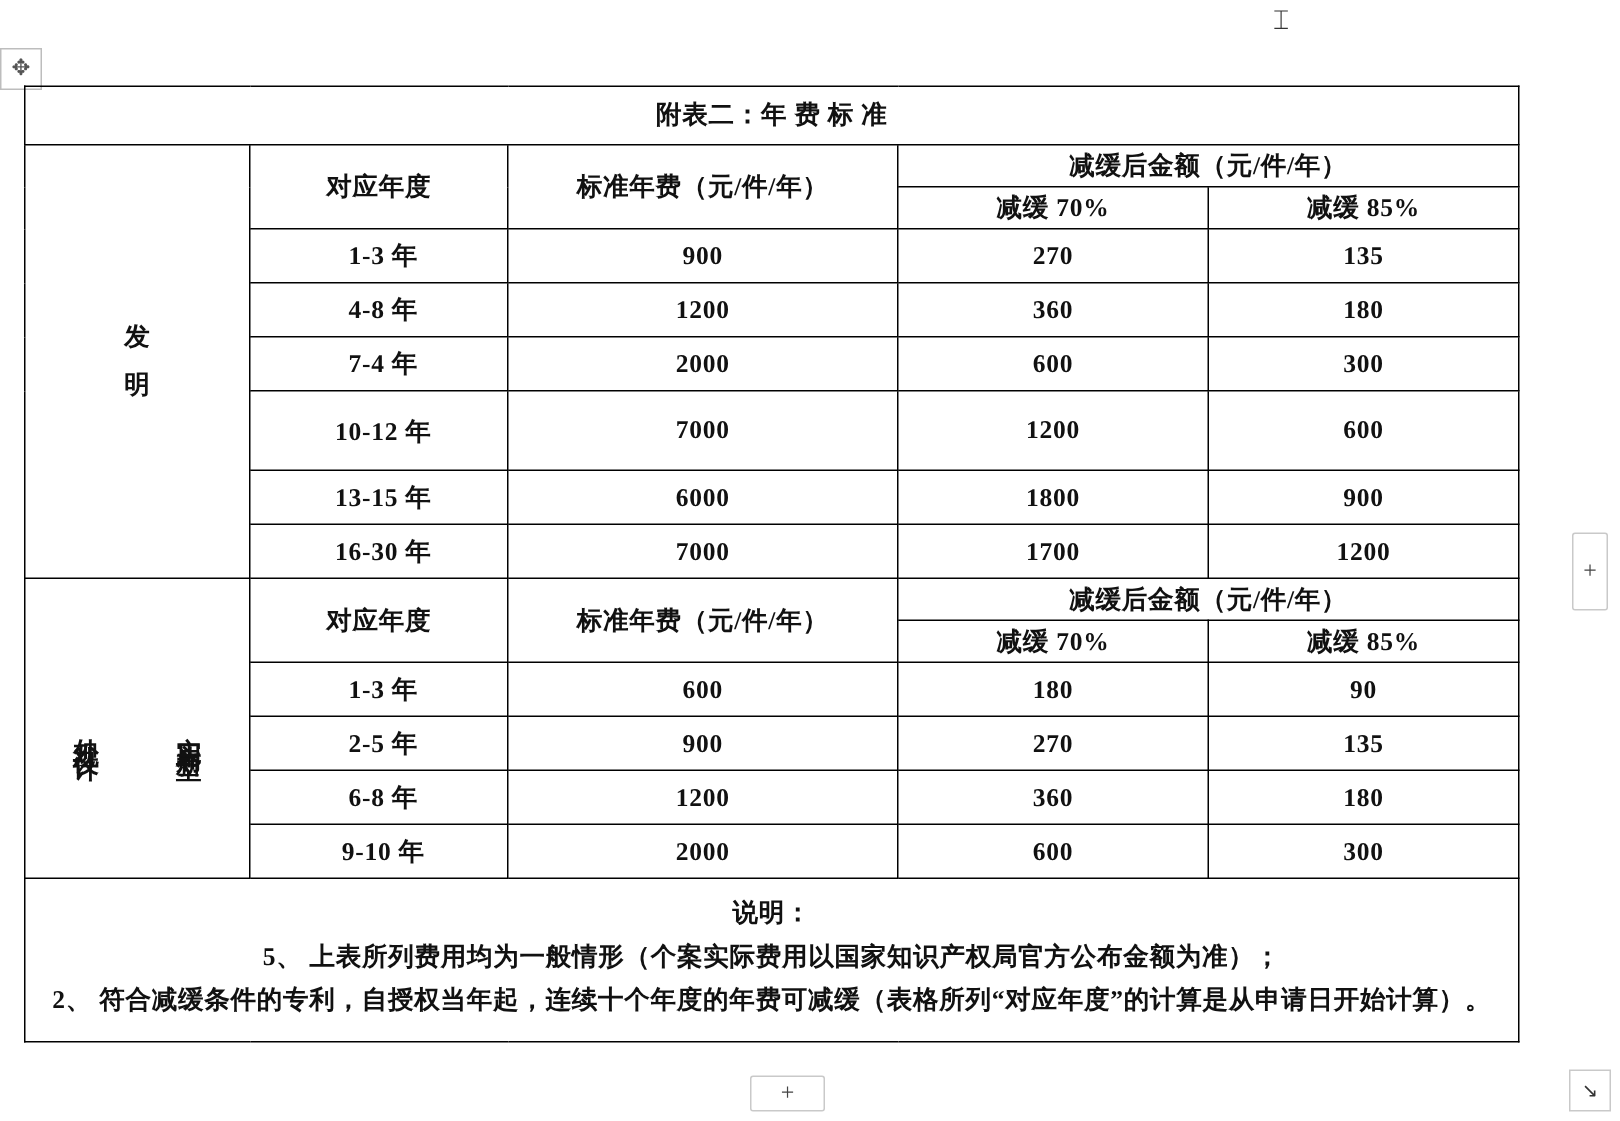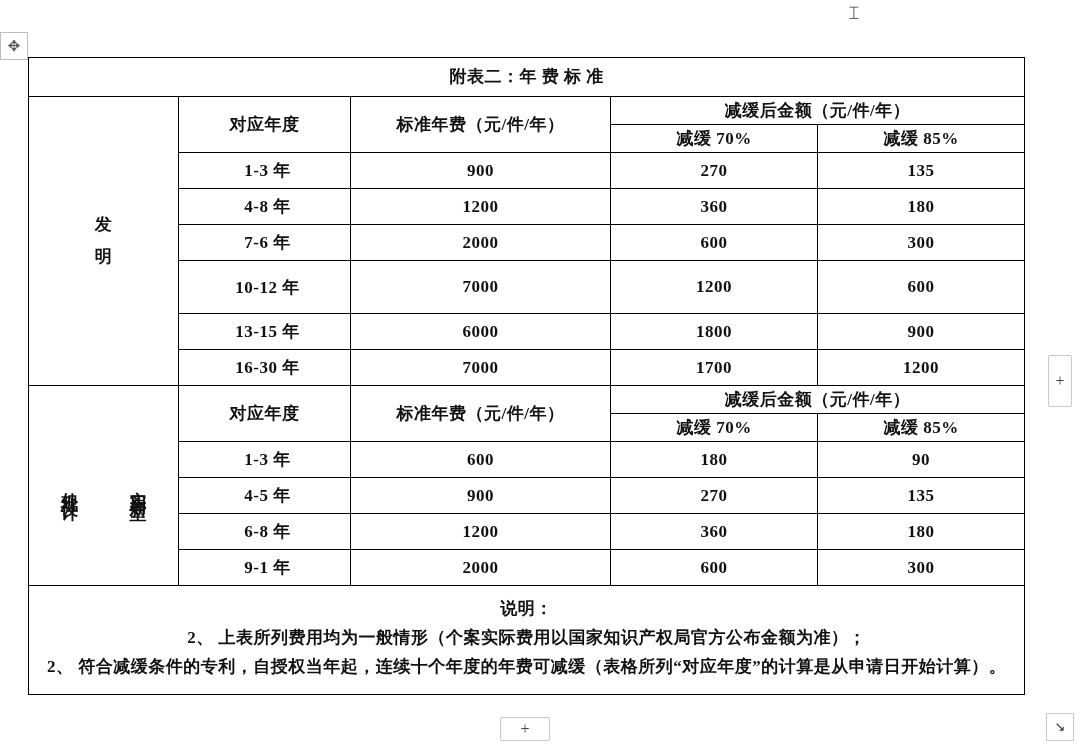--- a/index.html
+++ b/index.html
@@ -84,21 +84,21 @@
     height: 26px;
     color: #333;
     font-size: 18px;
     line-height: 26px;
     text-align: center;
   }
 
   
   .doc-table-wrap {
     position: absolute;
-    left: 28px;
+    left: 16px;
     top: 57px;
     width: 996px;
   }
   table.fee {
     border-collapse: collapse;
     width: 100%;
     table-layout: fixed;
   }
   table.fee td, table.fee th {
     border: 1px solid #000;
@@ -200,21 +200,21 @@
         <td>270</td>
         <td>135</td>
       </tr>
       <tr class="data-row">
         <td class="left-al">4-8 年</td>
         <td>1200</td>
         <td>360</td>
         <td>180</td>
       </tr>
       <tr class="data-row">
-        <td class="left-al">7-6 年</td>
+        <td class="left-al">7-4 年</td>
         <td>2000</td>
         <td>600</td>
         <td>300</td>
       </tr>
       <tr class="tall-row">
         <td class="left-al">10-12 年</td>
         <td>7000</td>
         <td>1200</td>
         <td>600</td>
       </tr>
@@ -247,40 +247,40 @@
         <td>减缓 85%</td>
       </tr>
 
       <tr class="data-row">
         <td class="left-al">1-3 年</td>
         <td>600</td>
         <td>180</td>
         <td>90</td>
       </tr>
       <tr class="data-row">
-        <td class="left-al">4-5 年</td>
+        <td class="left-al">2-5 年</td>
         <td>900</td>
         <td>270</td>
         <td>135</td>
       </tr>
       <tr class="data-row">
         <td class="left-al">6-8 年</td>
         <td>1200</td>
         <td>360</td>
         <td>180</td>
       </tr>
       <tr class="data-row">
-        <td class="left-al">9-1 年</td>
+        <td class="left-al">9-10 年</td>
         <td>2000</td>
         <td>600</td>
         <td>300</td>
       </tr>
 
       <tr>
         <td class="note-cell" colspan="5">
           <div class="note-line">说明：</div>
-          <div class="note-line">2、 上表所列费用均为一般情形（个案实际费用以国家知识产权局官方公布金额为准）；</div>
+          <div class="note-line">5、 上表所列费用均为一般情形（个案实际费用以国家知识产权局官方公布金额为准）；</div>
           <div class="note-line">2、 符合减缓条件的专利，自授权当年起，连续十个年度的年费可减缓（表格所列“对应年度”的计算是从申请日开始计算）。</div>
         </td>
       </tr>
     </tbody>
   </table>
 </div>
 
 </body></html>

